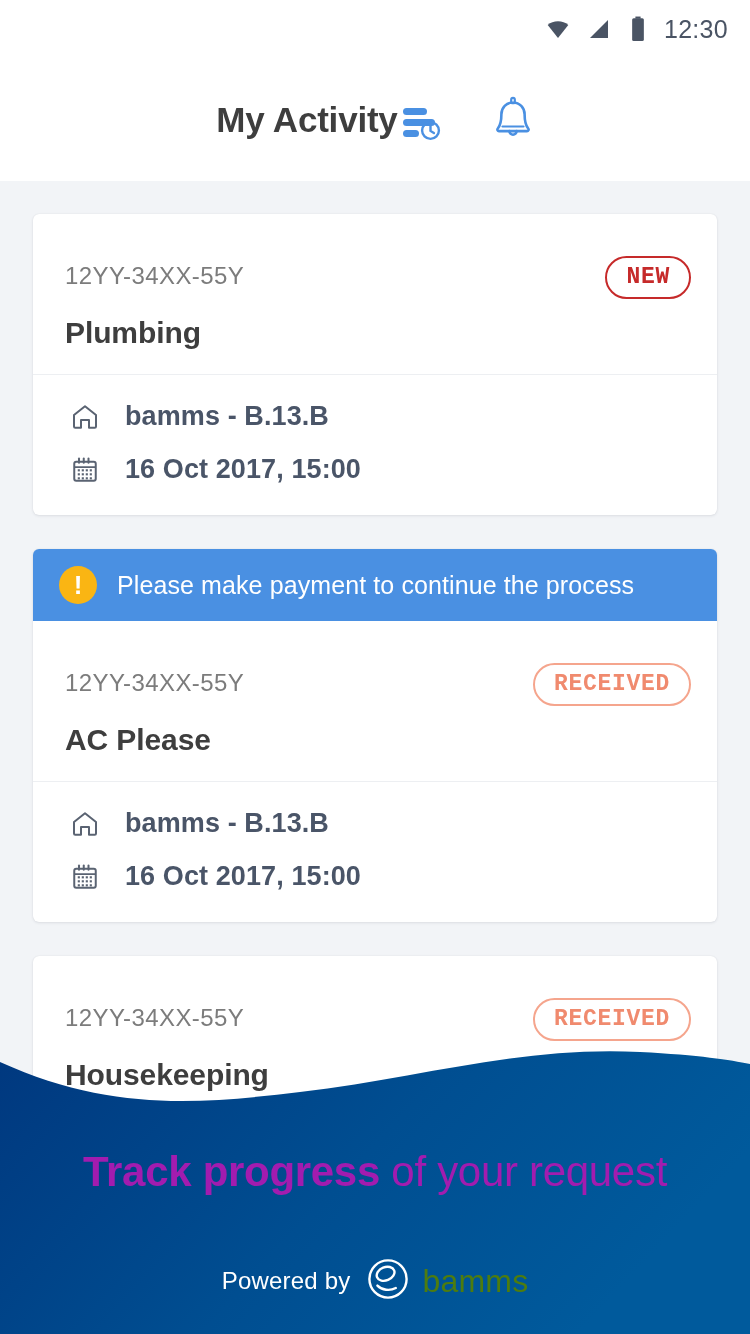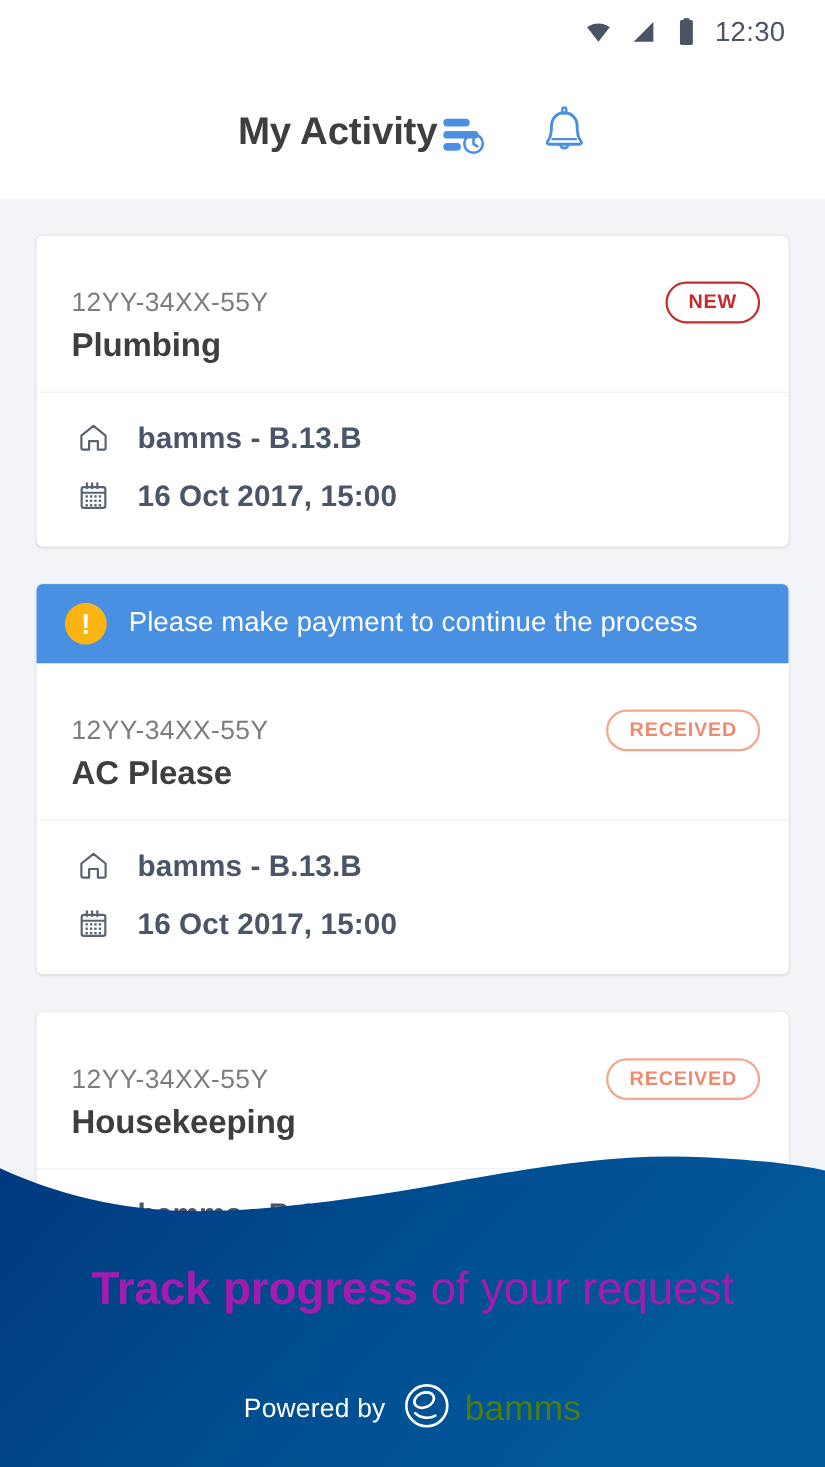--- a/index.html
+++ b/index.html
@@ -9,21 +9,21 @@
     background:#F2F4F7;
     overflow:hidden;
   }
   #app { position:relative; width:750px; height:1334px; overflow:hidden; background:#F2F4F7; }
 
   
   .statusbar{
     position:absolute; top:0; left:0; width:750px; height:58px;
     background:#FFFFFF;
     display:flex; align-items:center; justify-content:flex-end;
-    padding-right:36px; gap:17px;
+    padding-right:22px; gap:17px;
   }
   .sb-icon{ display:flex; align-items:center; color:#4A5464; }
   .sb-time{ font-size:25px; color:#4A5464; letter-spacing:.3px; font-family:"Liberation Sans",sans-serif; }
 
   
   .header{
     position:absolute; top:58px; left:0; width:750px; height:123px;
     background:#FFFFFF;
     display:flex; align-items:center; justify-content:center;
     padding:0 32px 0 34px;
@@ -53,26 +53,26 @@
     background:#FAB513; color:#FFFFFF;
     display:flex; align-items:center; justify-content:center;
     font-size:26px; font-weight:bold; line-height:1; flex:none;
     font-family:"Liberation Sans",sans-serif;
   }
   .pay-text{ color:#FFFFFF; font-size:25px; letter-spacing:.1px; }
 
   .card-top{ padding:42px 26px 24px 32px; }
   .card-top-row{ display:flex; align-items:flex-start; justify-content:space-between; }
   .ref-code{ font-size:24px; color:#7C7C7C; letter-spacing:.4px; padding-top:6px; }
-  .service-name{ font-size:30px; font-weight:bold; color:#3E3E3E; margin-top:4px; letter-spacing:-0.1px; }
+  .service-name{ font-size:30px; font-weight:bold; color:#3E3E3E; margin-top:17px; letter-spacing:-0.1px; }
 
   .badge{
     border-radius:22px; border:2px solid; padding:7px 19px 8px 19px;
-    font-size:18px; font-weight:bold; letter-spacing:.7px; flex:none;
-    white-space:nowrap; line-height:1.05;
+    font-size:23px; font-weight:bold; letter-spacing:.7px; flex:none;
+    white-space:nowrap; line-height:1.05;font-family:Liberation Mono, monospace;
   }
   .badge-new{ color:#C62A2A; border-color:#C62A2A; }
   .badge-received{ color:#F08A6E; border-color:#F5A58D; }
 
   .card-divider{ height:1px; background:#EDEFF2; margin:0; }
 
   .card-meta{ padding:26px 32px 30px 36px;font-weight:bold; }
   .meta-row{ display:flex; align-items:center; gap:24px; }
   .meta-row + .meta-row{ margin-top:22px; }
   .meta-icon{ width:32px; display:flex; align-items:center; justify-content:center; flex:none; color:#5A6372; }

